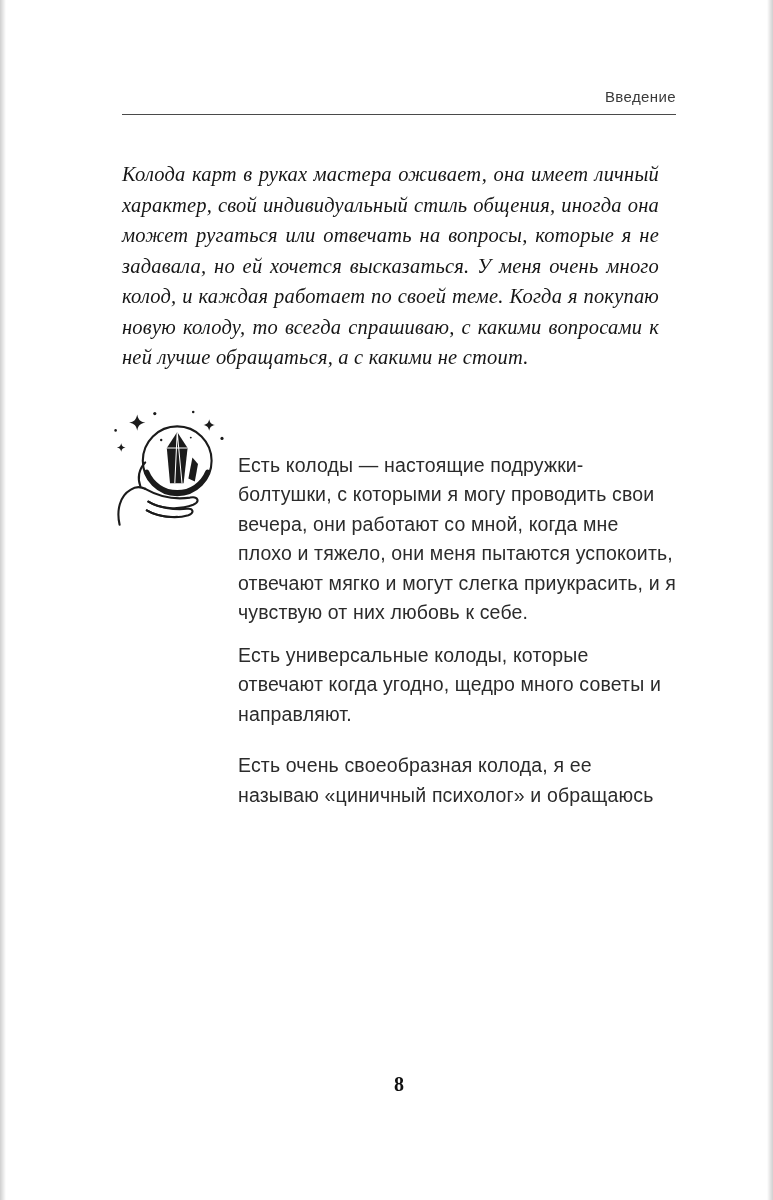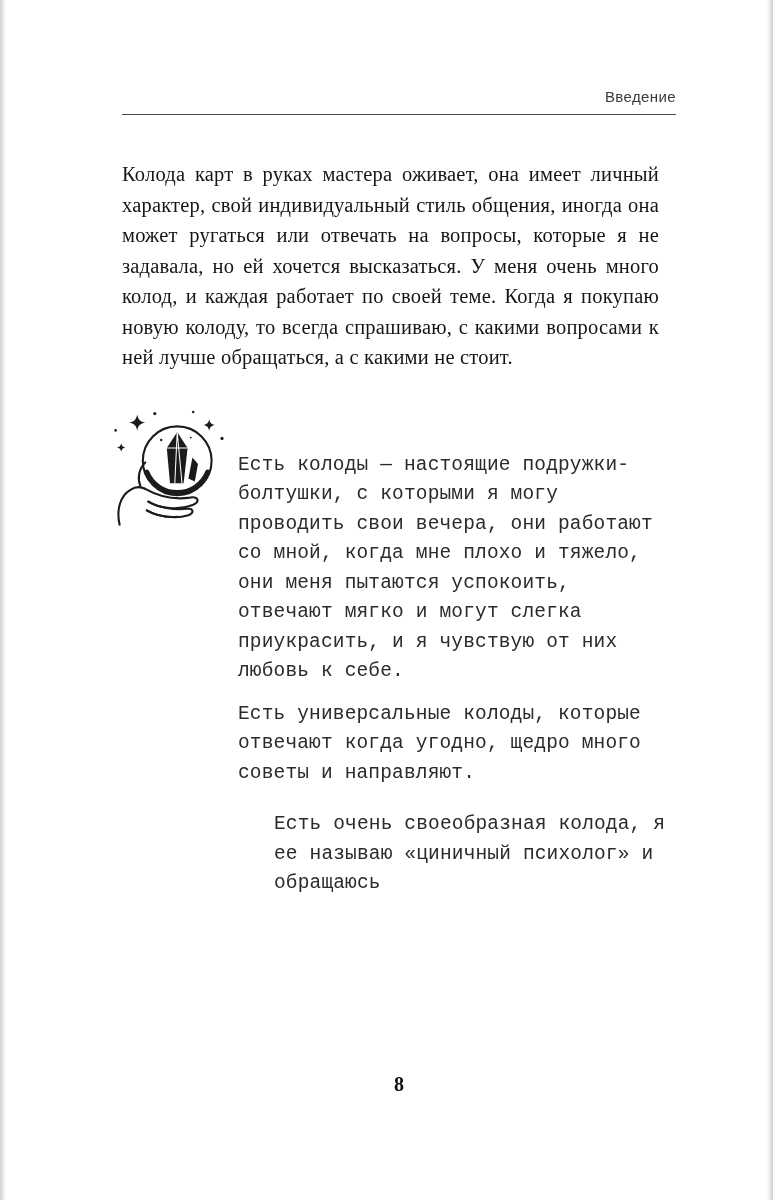--- a/index.html
+++ b/index.html
@@ -51,45 +51,46 @@
   }
 
   .intro {
     margin: 44px 17px 0 0;
     font-size: 20.5px;
     line-height: 30.5px;
     letter-spacing: 0.2px;
     text-align: justify;
     color: #151515;
     hyphens: auto;
+    font-style: italic;
   }
 
   .figure-row {
     display: flex;
     align-items: flex-start;
     margin-top: 20px;
   }
   .illustration {
     flex: 0 0 120px;
     margin-left: -12px;
   }
   .body-text {
     flex: 1;
     max-width: 442px;
     padding-top: 58px;
     padding-left: 8px;
-    font-family: Liberation Mono, monospace;
+    font-family: Liberation Sans, sans-serif;
     font-size: 19.5px;
     line-height: 29.5px;
     letter-spacing: 0.15px;
     color: #2b2b2b;
   }
   .body-text p { margin: 0 0 13px 0; }
   .body-text p.spaced { margin-top: 22px; }
-  .body-text p:last-child { margin-bottom: 0; margin-left: 36px; }
+  .body-text p:last-child { margin-bottom: 0; }
 
   .footer {
     margin-top: auto;
     text-align: center;
     padding-bottom: 104px;
   }
   .page-number {
     font-family: "Liberation Serif", serif;
     font-weight: bold;
     font-size: 20px;

